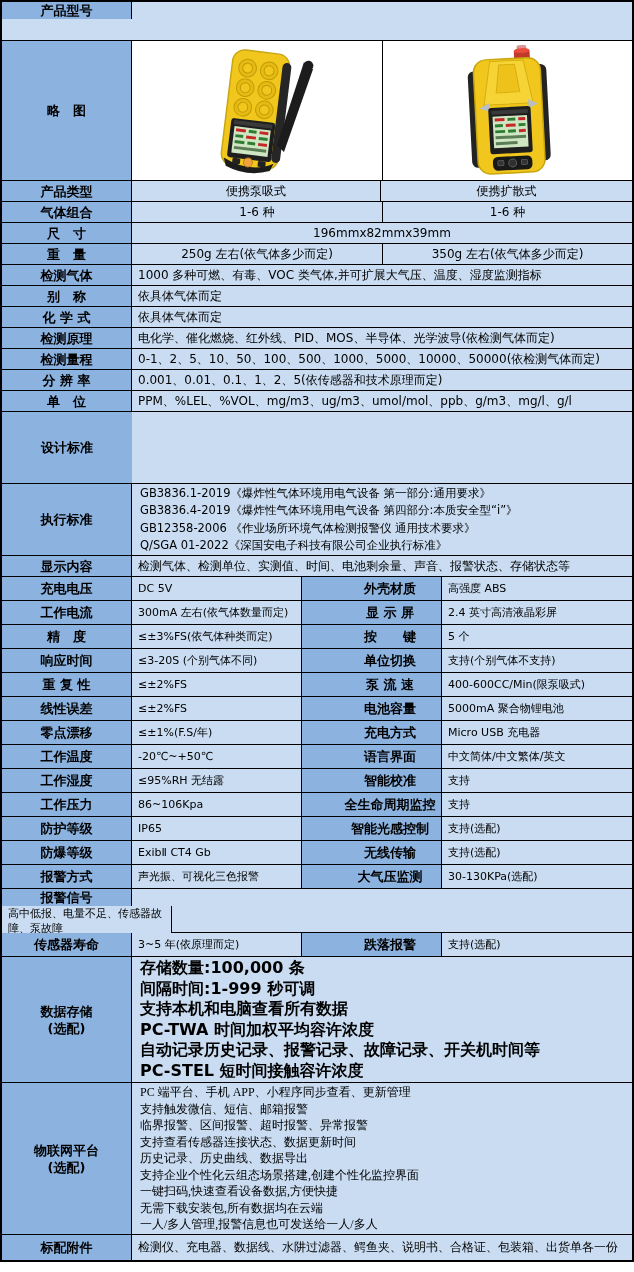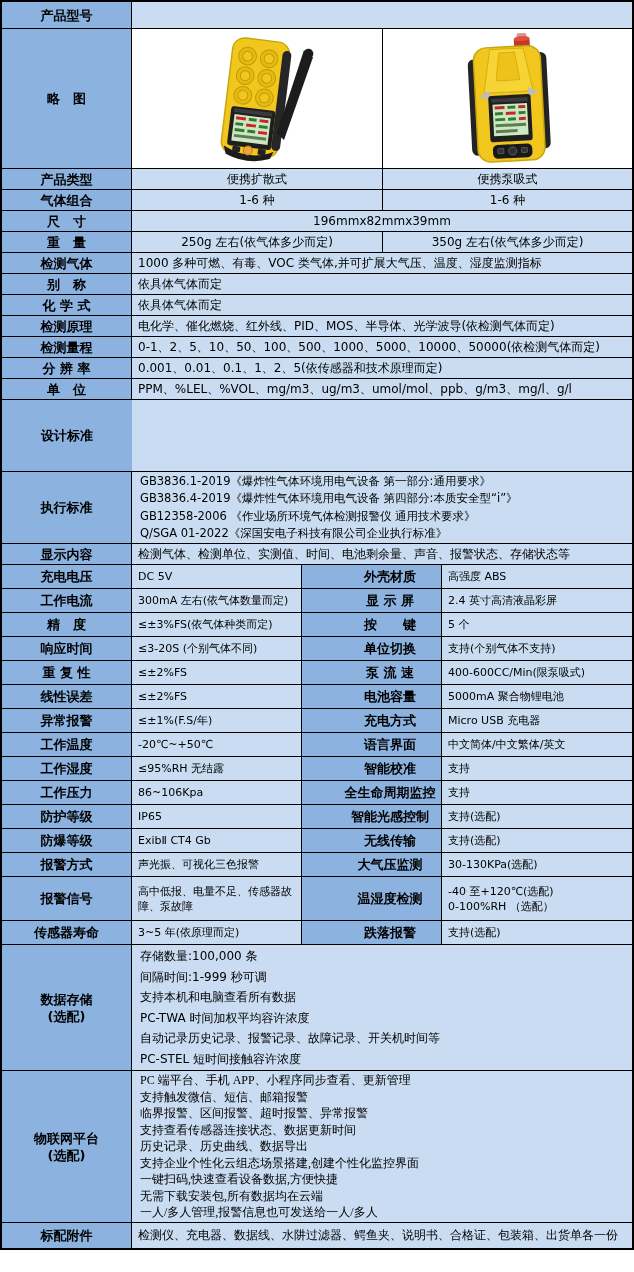--- a/index.html
+++ b/index.html
@@ -30,34 +30,34 @@
 
   .c1 { width: 130px; flex: none; }
   .row3 .c2 { width: 251px; flex: none; }
   .row3 .c3 { flex: 1; }
   .row2 .c2 { flex: 1; }
   .row4 .q2 { width: 170px; flex: none; }
   .row4 .q3 { width: 140px; flex: none; padding-left: 37px; }
   .row4 .q4 { flex: 1; }
   .row4 .val { font-size: 11px; }
 
-  .r-header { height: 27px; }
+  .r-header { height: 39px; flex-direction: column; }
   .r-header .val { font-weight: 700; font-size: 13px; margin-top: 36px; }
   .r-sketch { height: 140px; }
   .r-s { height: 21px; }
   .r-standards { height: 72px; }
   .r-q { height: 24px; }
-  .r-q.tall { height: 44px; }
+  .r-q.tall { height: 44px; flex-direction: column; }
   .r-storage { height: 126px; }
   .r-iot { height: 152px; }
   .r-acc { height: 25px; }
 
   .lines { flex-direction: column; align-items: flex-start; justify-content: center; padding: 2px 8px; }
   .r-standards .line { font-size: 11.5px; line-height: 17.5px; white-space: nowrap; }
-  .r-storage .line { font-size: 12px; line-height: 20.5px; white-space: nowrap; }
+  .r-storage .line { font-size: 16px; line-height: 20.5px; white-space: nowrap; font-weight: bold; }
   .r-iot .line { font-size: 12px; line-height: 16.5px; white-space: nowrap; font-family: Liberation Serif, serif; }
 
   [data-repeat] { display: block; }
   svg { display: block; }
 </style>
 </head>
 <body>
 
 <div class="sheet">
 
@@ -147,22 +147,22 @@
           <rect x="86" y="118" width="6" height="5" rx="1" fill="#333" stroke="#555"></rect>
         </g>
       </svg>
     </div>
   </div>
 
   <div data-repeat="split_rows">
 
       <div class="row row3 r-s">
         <div class="cell lbl c1">产品类型</div>
+        <div class="cell val center c3">便携泵吸式</div>
         <div class="cell val center c2">便携扩散式</div>
-        <div class="cell val center c3">便携泵吸式</div>
       </div>
 
       <div class="row row3 r-s">
         <div class="cell lbl c1">气体组合</div>
         <div class="cell val center c2">1-6 种</div>
         <div class="cell val center c3">1-6 种</div>
       </div>
 
       <div class="row row3 r-s">
         <div class="cell lbl c1">尺　寸</div>
@@ -269,21 +269,21 @@
       </div>
 
       <div class="row row4 r-q">
         <div class="cell lbl c1">线性误差</div>
         <div class="cell val q2">≤±2%FS</div>
         <div class="cell lbl q3">电池容量</div>
         <div class="cell val q4">5000mA 聚合物锂电池</div>
       </div>
 
       <div class="row row4 r-q">
-        <div class="cell lbl c1">异常报警</div>
+        <div class="cell lbl c1">零点漂移</div>
         <div class="cell val q2">≤±1%(F.S/年)</div>
         <div class="cell lbl q3">充电方式</div>
         <div class="cell val q4">Micro USB 充电器</div>
       </div>
 
       <div class="row row4 r-q">
         <div class="cell lbl c1">工作温度</div>
         <div class="cell val q2">-20℃~+50℃</div>
         <div class="cell lbl q3">语言界面</div>
         <div class="cell val q4">中文简体/中文繁体/英文</div>

